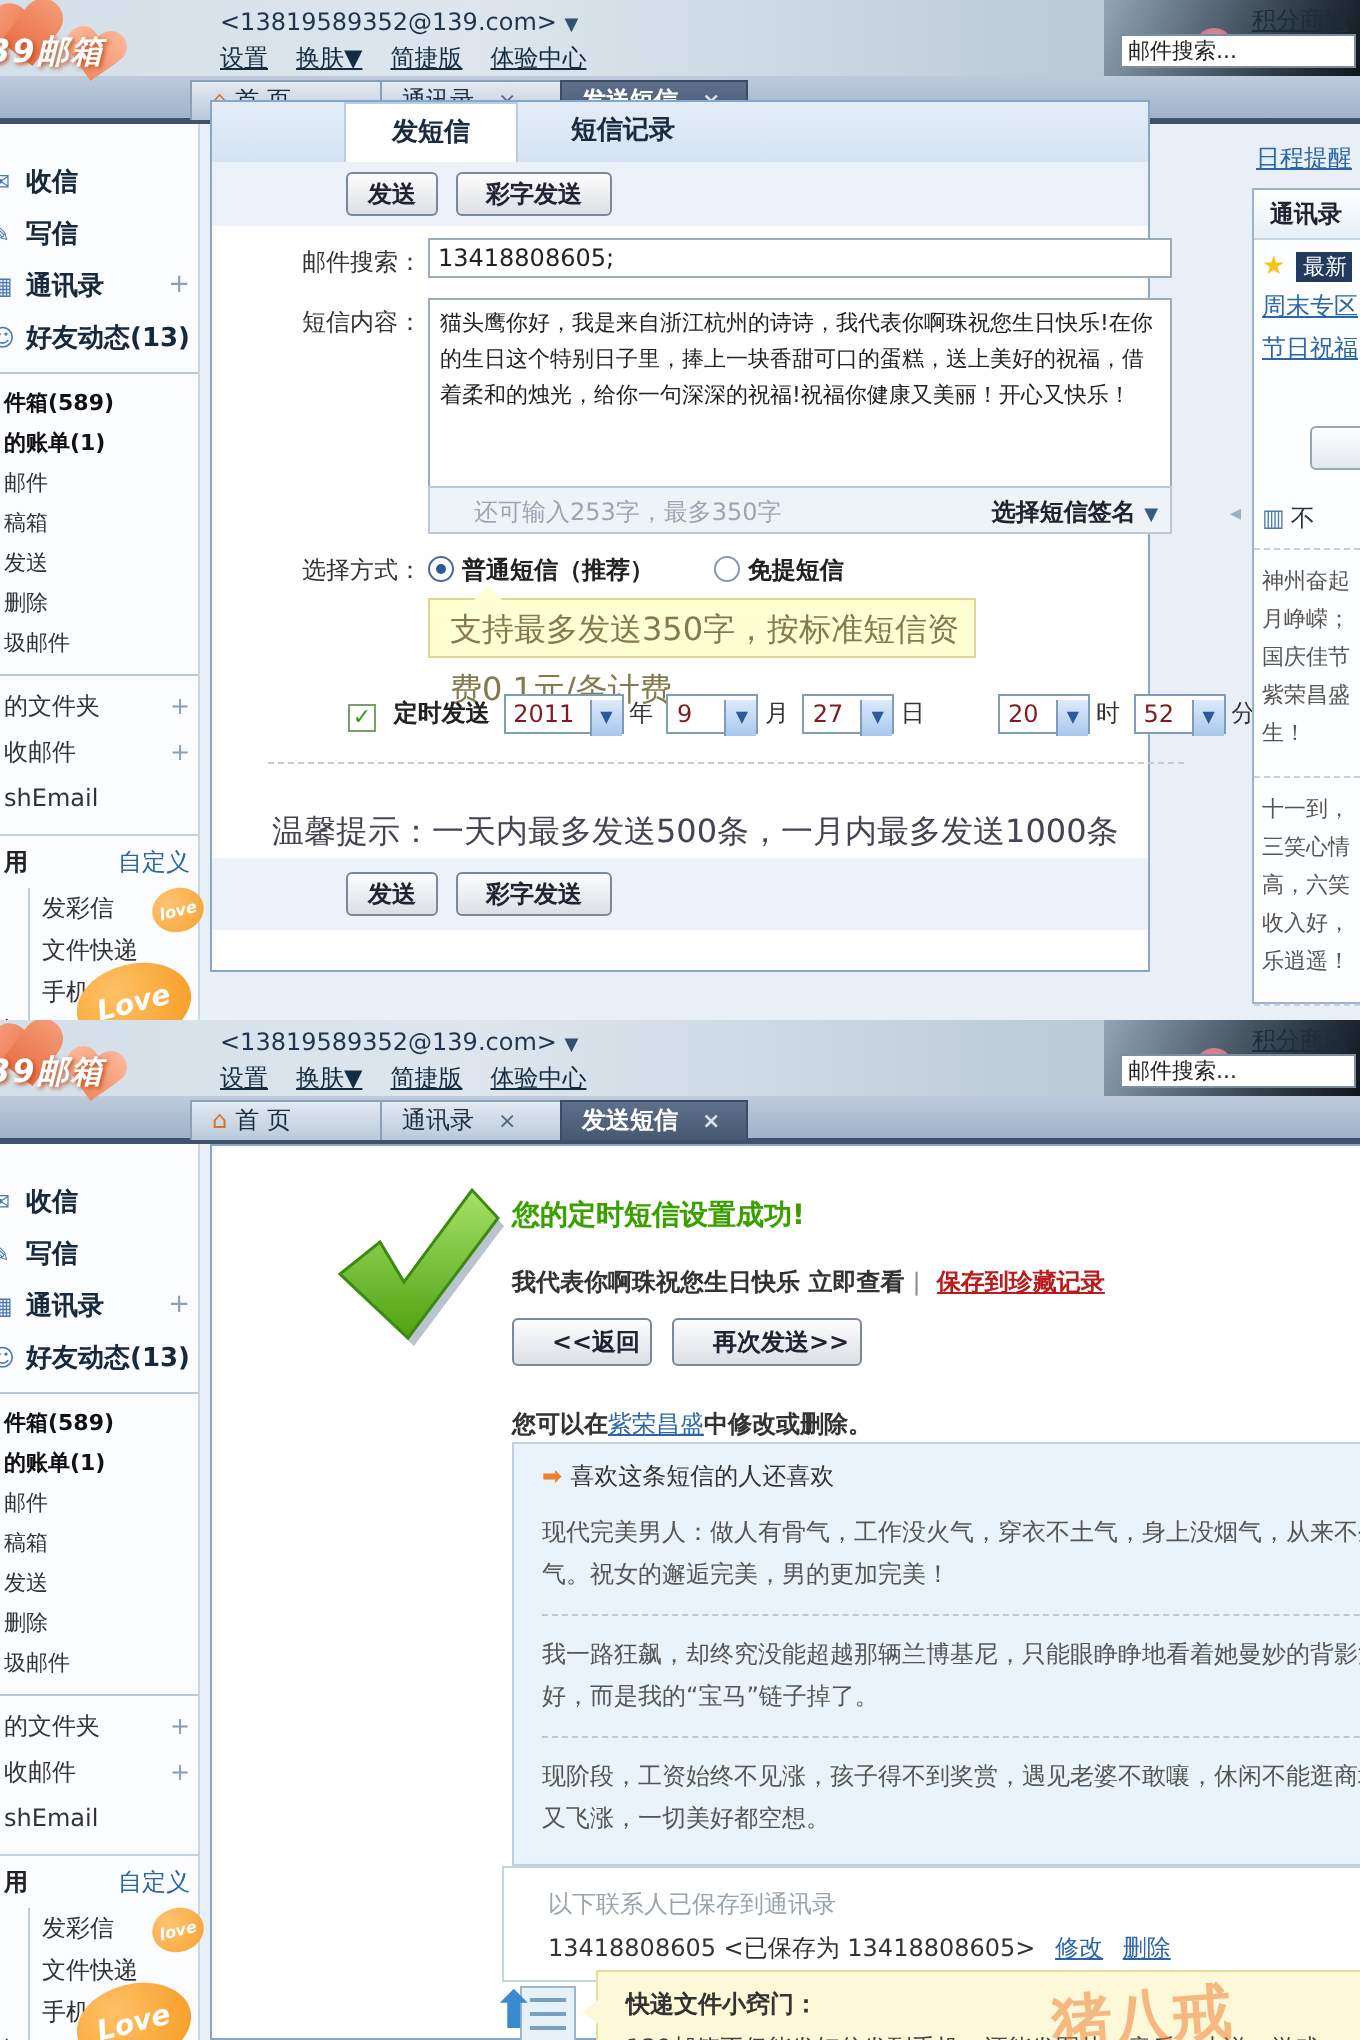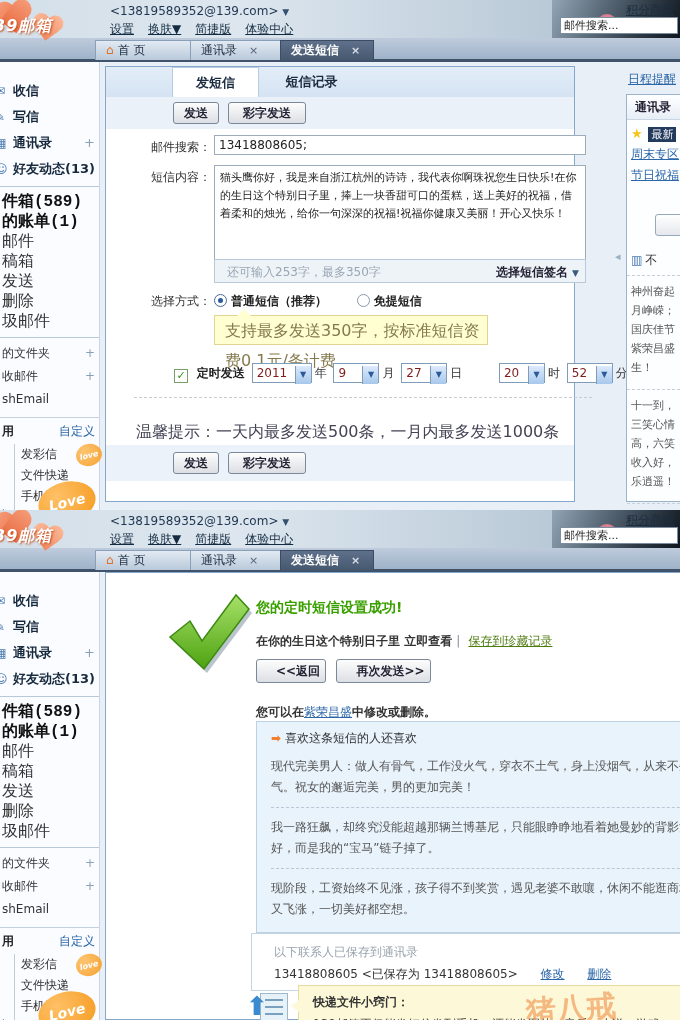--- a/index.html
+++ b/index.html
@@ -53,58 +53,58 @@
 
   
   .sidebar{position:absolute;left:0;top:62px;width:100px;height:448px;background:#fafcff;
        border-right:1px solid #c9d7e5;box-sizing:border-box;overflow:visible;}
   .snav{padding-top:16px;}
   .snav-item{height:26px;line-height:26px;font-size:13px;font-weight:bold;color:#16293d;
        white-space:nowrap;cursor:pointer;}
   .snav-ico{display:inline-block;width:14px;margin-left:-5px;margin-right:4px;color:#4a7ab0;font-size:12px;}
   .plus{float:right;color:#8aa0b8;margin-right:4px;font-weight:normal;}
   .sfolders{margin-top:4px;border-top:1px solid #b6c8da;border-bottom:1px solid #b6c8da;padding:5px 0 5px 2px;}
-  .sfold-item{height:20px;line-height:20px;font-size:16px;color:#333;white-space:nowrap;cursor:pointer;font-family:Liberation Mono, monospace;}
+  .sfold-item{height:20px;line-height:20px;font-size:11px;color:#333;white-space:nowrap;cursor:pointer;}
   .sfold-item.bold{font-weight:bold;color:#111;}
   .sextra{padding:4px 0 2px 2px;}
   .sextra-item{height:23px;line-height:23px;font-size:12px;color:#333;white-space:nowrap;cursor:pointer;}
   .sapps-hdr{border-top:1px solid #c4d2e0;margin-top:4px;padding:5px 4px 3px 2px;height:18px;}
   .sapps-hdr .l{font-weight:bold;color:#222;float:left;}
   .sapps-hdr .r{float:right;color:#2b66a8;cursor:pointer;}
   .sapps{position:relative;margin-left:14px;border-left:1px solid #c0ccd8;padding-left:6px;}
   .sapp-item{height:21px;line-height:21px;font-size:12px;color:#333;white-space:nowrap;cursor:pointer;}
   .sapps-side{position:absolute;left:-14px;top:63px;width:12px;font-size:12px;color:#333;}
   .love{position:absolute;display:flex;align-items:center;justify-content:center;
        background:radial-gradient(circle at 35% 30%,#ffc066,#f59b20);border-radius:50%;
        color:#fff;font-style:italic;font-weight:bold;transform:rotate(-14deg);z-index:8;}
   .love.big{left:38px;top:420px;width:58px;height:40px;font-size:14px;}
   .love.small{left:76px;top:382px;width:26px;height:22px;font-size:8px;opacity:.92;}
 
   
-  .main{position:absolute;left:105px;top:66px;width:470px;height:436px;background:#fff;
+  .main{position:absolute;left:105px;top:50px;width:470px;height:436px;background:#fff;
        border:1px solid #86a7cc;box-sizing:border-box;}
   .subtabs{position:relative;height:30px;background:linear-gradient(#e3edf8,#d4e3f3);
        border-bottom:1px solid #fff;}
   .subtab{position:absolute;top:0;height:29px;line-height:29px;text-align:center;font-size:13px;
        color:#1c2c40;cursor:pointer;}
   .subtab.on{left:66px;width:85px;background:#fff;font-weight:bold;border:1px solid #b9cde2;border-bottom:none;}
   .subtab.off{left:158px;width:95px;font-weight:bold;}
   .toolbar{position:absolute;left:0;top:30px;width:100%;height:32px;background:#eaf1f9;}
   .btn{position:absolute;height:22px;line-height:20px;text-align:center;font-size:12px;font-weight:bold;
        color:#223;background:linear-gradient(#fdfdfd,#dcdfe4);border:1px solid #7a8899;border-radius:3px;
        cursor:pointer;box-sizing:border-box;}
   .frm-label{position:absolute;left:0;width:105px;text-align:right;font-size:12px;color:#333;}
   .ipt{position:absolute;left:108px;width:372px;height:20px;border:1px solid #9cacbc;background:#fff;
        font-size:12px;color:#222;padding:0 4px;box-sizing:border-box;font-family:"DejaVu Sans",sans-serif;}
   .txt{position:absolute;left:108px;top:98px;width:372px;height:94px;border:1px solid #9cacbc;
        border-bottom:none;background:#fff;font-size:11px;line-height:1.65;color:#222;padding:3px 5px;
        box-sizing:border-box;resize:none;overflow:hidden;font-family:"DejaVu Sans",sans-serif;}
   .counter{position:absolute;left:108px;top:192px;width:372px;height:24px;line-height:24px;
        background:#eef3f8;border:1px solid #b9c9da;box-sizing:border-box;}
-  .counter .c-l{margin-left:12px;color:#9aa6b2;font-size:12px;}
+  .counter .c-l{margin-left:22px;color:#9aa6b2;font-size:12px;}
   .counter .c-r{float:right;margin-right:6px;color:#223;font-weight:bold;font-size:12px;cursor:pointer;}
   .counter .car{font-size:9px;color:#3a5a80;}
   .radio{display:inline-block;width:11px;height:11px;border-radius:50%;border:1px solid #8a98a8;
        background:#fff;vertical-align:-2px;margin-right:4px;position:relative;}
   .radio.checked{border-color:#4a6a9a;}
   .radio.checked::after{content:"";position:absolute;left:3px;top:3px;width:5px;height:5px;
        border-radius:50%;background:#2a5a9a;}
   .rad-wrap{cursor:pointer;font-size:12px;color:#222;font-weight:bold;margin-right:26px;}
   .fee-tip{position:absolute;left:108px;top:248px;width:274px;height:30px;line-height:30px;
        background:#ffffd2;border:1px solid #e3d392;color:#857a4e;font-size:16px;padding-left:10px;
@@ -145,40 +145,40 @@
   .tmpl{white-space:pre;font-size:11px;color:#555;line-height:19px;padding:6px 0 6px 4px;
        border-top:1px dashed #c8d0da;margin-top:6px;}
   .collapse{position:absolute;left:615px;top:250px;color:#9ab0c4;font-size:11px;}
 
   
   .main2{position:absolute;left:105px;top:62px;width:585px;height:448px;background:#fff;
        border:1px solid #86a7cc;box-sizing:border-box;}
   .chk{position:absolute;left:50px;top:12px;}
   .suc-title{position:absolute;left:150px;top:26px;font-size:14px;font-weight:bold;color:#3aa000;}
   .suc-sub{position:absolute;left:150px;top:60px;font-size:12px;color:#333;font-weight:bold;}
-  .suc-sub .lk{color:#4d7c0f;text-decoration:underline;font-weight:normal;cursor:pointer;}
+  .suc-sub .lk{color:#b91c1c;text-decoration:underline;font-weight:bold;cursor:pointer;}
   .suc-sub .sp{color:#889;margin:0 4px;font-weight:normal;}
   .suc-sub .vn{cursor:pointer;}
   .btn2{position:absolute;height:24px;line-height:22px;text-align:center;font-size:12px;font-weight:bold;
        color:#223;background:linear-gradient(#fdfdfd,#dcdfe4);border:1px solid #7a8899;border-radius:3px;
        cursor:pointer;box-sizing:border-box;padding-left:14px;}
   .suc-edit{position:absolute;left:150px;top:131px;font-size:12px;color:#333;font-weight:bold;}
   .suc-edit .lk{color:#2b66a8;text-decoration:underline;font-weight:normal;cursor:pointer;}
   .likebox{position:absolute;left:150px;top:148px;width:560px;height:212px;background:#e9f3fb;
        border:1px solid #bcd2e4;box-sizing:border-box;overflow:hidden;padding:8px 0 0 14px;}
   .like-h{color:#333;font-size:12px;}
   .like-h .ar{color:#f08030;margin-right:4px;font-weight:bold;}
   .sugg{white-space:pre;font-size:12px;color:#555;line-height:21px;margin-top:9px;padding-top:9px;
        border-top:1px dashed #b8c8d6;width:1000px;}
   .sugg:first-of-type{border-top:none;padding-top:0;}
   .contactbox{position:absolute;left:145px;top:360px;width:565px;height:58px;background:#fff;
        border:1px solid #c4d6e4;box-sizing:border-box;}
   .cb-note{position:absolute;left:22px;top:10px;color:#99a4ae;font-size:12px;}
   .cb-line{position:absolute;left:22px;top:32px;color:#333;font-size:12px;}
-  .cb-line .lk{color:#2b66a8;text-decoration:underline;cursor:pointer;margin-left:19px;}
+  .cb-line .lk{color:#2b66a8;text-decoration:underline;cursor:pointer;margin-left:6px;}
   .tipicon{position:absolute;left:140px;top:416px;width:44px;height:40px;}
   .tipicon .doc{position:absolute;left:14px;top:4px;width:26px;height:32px;background:#e7f1f8;
        border:1px solid #9cb8cc;}
   .tipicon .doc i{display:block;height:2px;background:#7aa0c0;margin:5px 4px 0 4px;}
   .tipicon .arrow{position:absolute;left:0;top:2px;color:#3a8ad0;font-size:26px;font-weight:bold;}
   .tipbox{position:absolute;left:192px;top:412px;width:520px;height:70px;background:#fdf9d8;
        border:1px solid #e5dca0;box-sizing:border-box;padding:8px 0 0 14px;}
   .tipbox::before{content:"";position:absolute;left:-8px;top:14px;width:0;height:0;
        border-top:6px solid transparent;border-bottom:6px solid transparent;border-right:8px solid #fdf9d8;}
   .tip-t{font-weight:bold;color:#333;font-size:12px;}
@@ -389,21 +389,21 @@
               <stop offset="0" stop-color="#a6e168"></stop>
                 <stop offset="1" stop-color="#4ea211"></stop>
             </linearGradient>
           </defs>
           <path d="M14 52 L34 36 L46 56 L80 10 L93 24 L48 84 Z" fill="#b9c4cc" transform="translate(3,4)"></path>
           <path d="M14 52 L34 36 L46 56 L80 10 L93 24 L48 84 Z" fill="url(#g1)" stroke="#3d8a12" stroke-width="1.5"></path>
         </svg>
       </div>
       <div class="suc-title">您的定时短信设置成功!</div>
       <div class="suc-sub">
-        <span>在你的生日这个特别日子里</span>
+        <span>我代表你啊珠祝您生日快乐</span>
         <span class="vn">立即查看</span><span class="sp">|</span>
         <span class="lk">保存到珍藏记录</span>
       </div>
       <div class="btn2" style="left:150px;top:86px;width:70px;">&lt;&lt;返回</div>
       <div class="btn2" style="left:230px;top:86px;width:95px;">再次发送&gt;&gt;</div>
       <div class="suc-edit">
         <span>您可以在</span><span class="lk">紫荣昌盛</span><span>中修改或删除。</span>
       </div>
       <div class="likebox">
         <div class="like-h"><span class="ar">➡</span><span>喜欢这条短信的人还喜欢</span></div>

